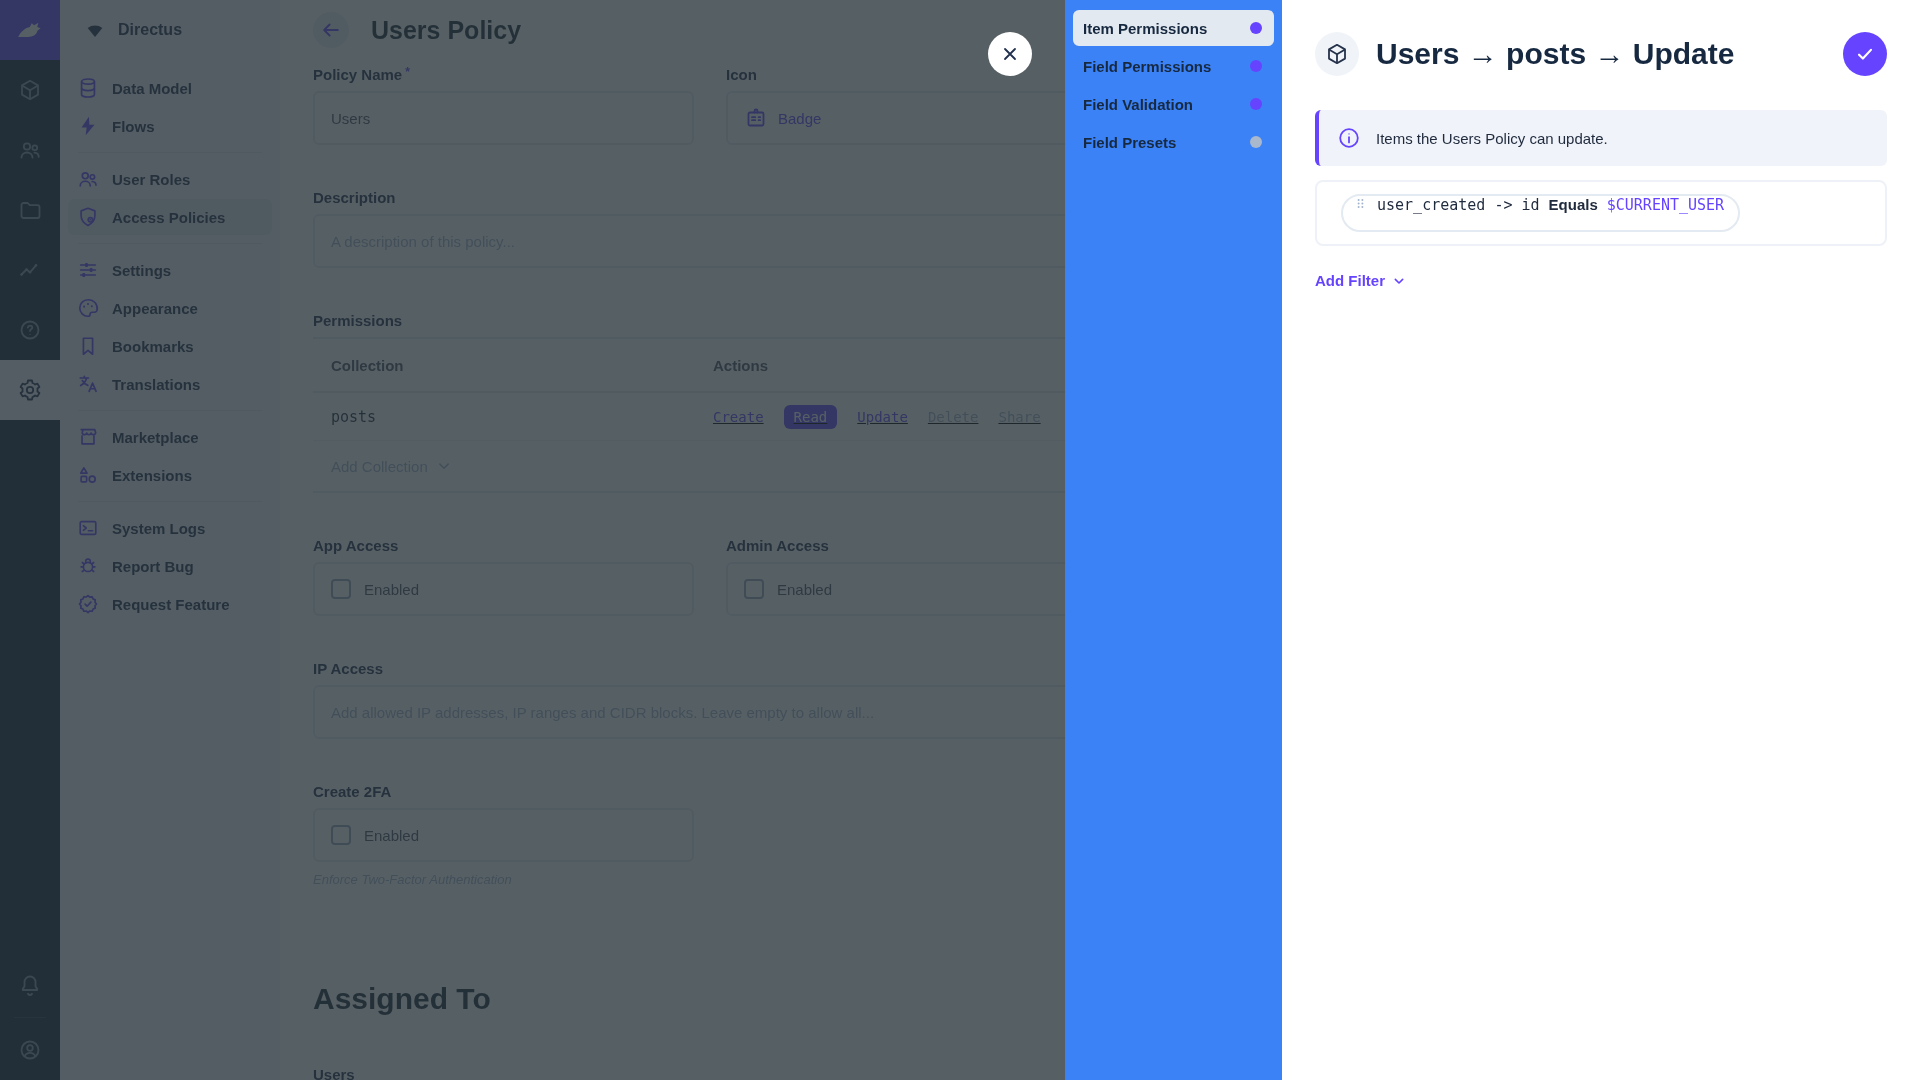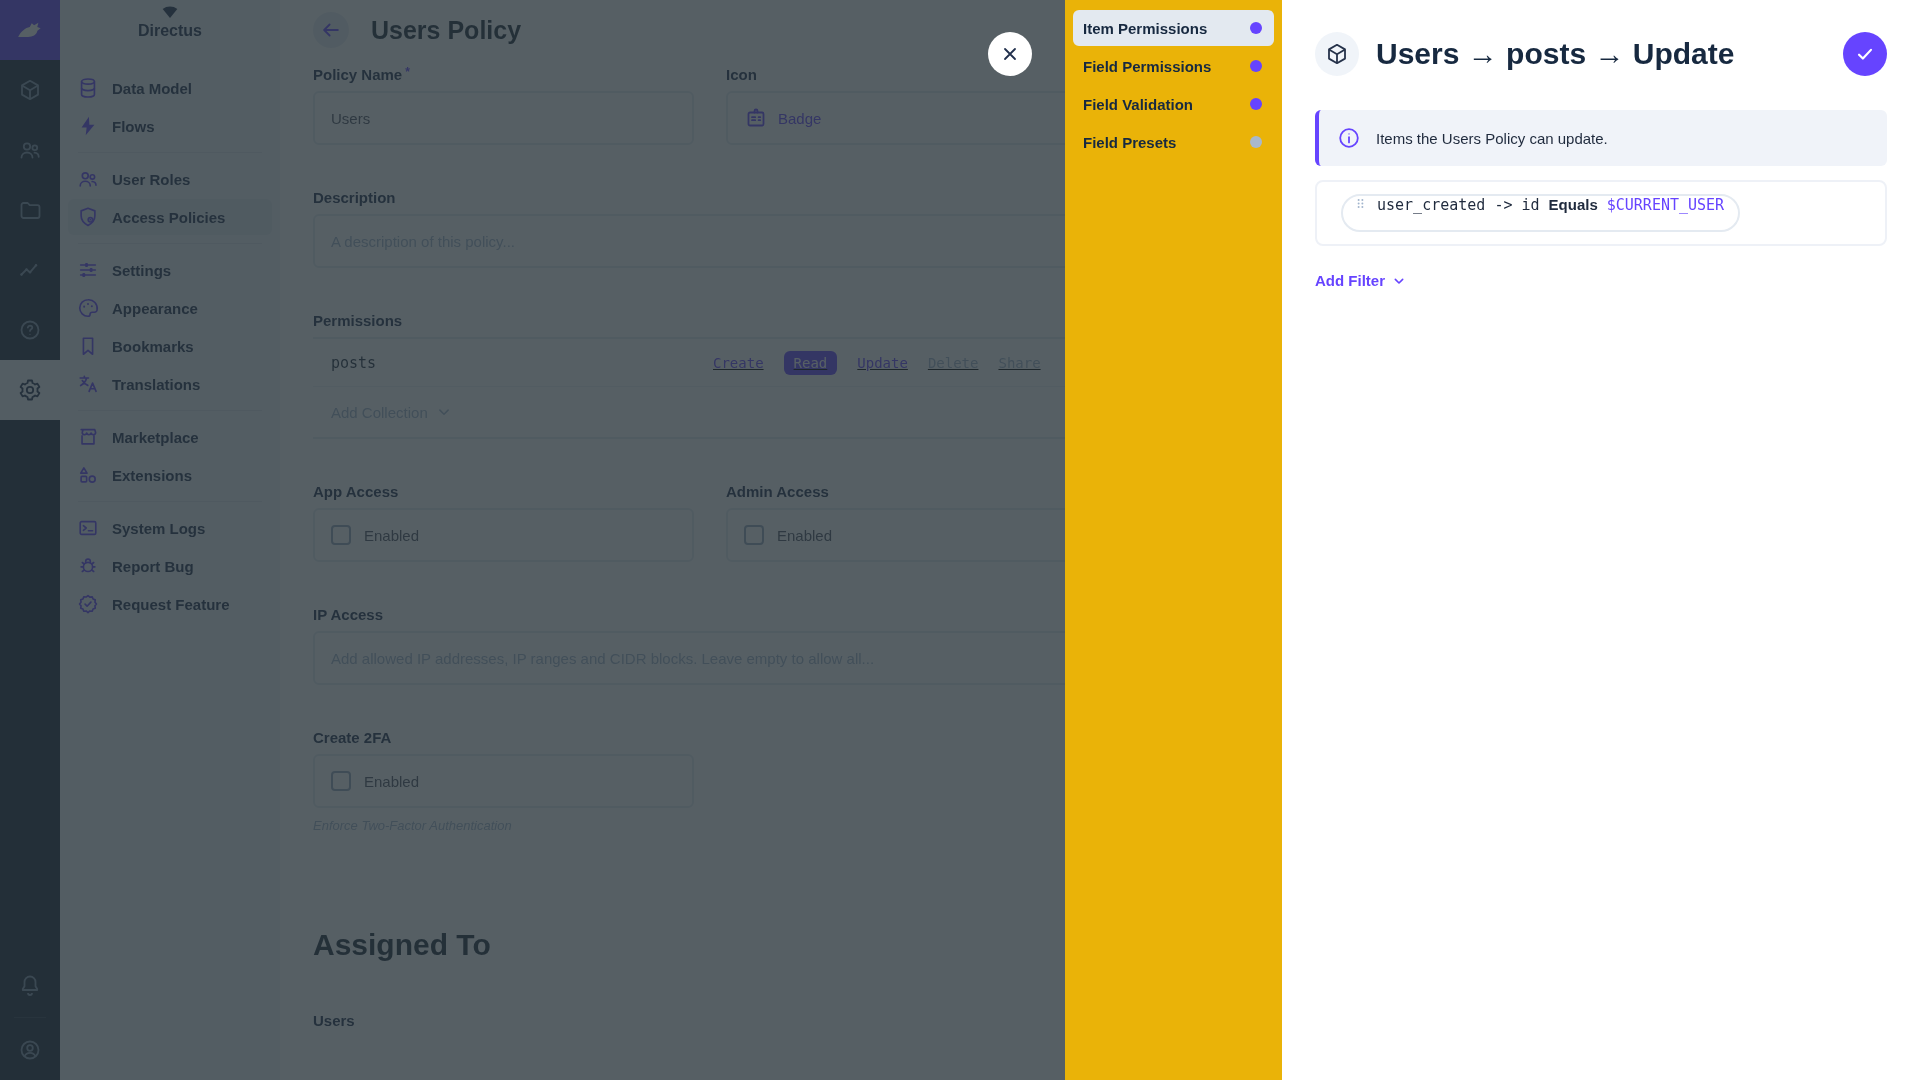--- a/index.html
+++ b/index.html
@@ -15,22 +15,22 @@
     align-items:center; justify-content:center; }
   .module-btn { width:60px; height:60px; display:flex; align-items:center;
     justify-content:center; color:#8296ac; cursor:pointer; }
   .module-btn.active { background:#f0f4f9; color:#21304d; }
   .module-spacer { flex:1; }
   .module-divider { width:32px; height:1px; background:#2e3d4f; margin:2px 0; }
 
   
   .nav { position:fixed; left:60px; top:0; width:220px; height:1080px;
     background:#f0f4f9; z-index:1; }
-  .nav-header { height:60px; display:flex; align-items:center; padding:0 24px;
-    color:#21304d;flex-direction:column; }
+  .nav-header { height:60px; display:flex; align-items:center; gap:12px; padding:0 24px;
+    color:#21304d; }
   .nav-header .name { font-size:16px; font-weight:700; color:#21304d; }
   .nav-list { padding:10px 8px 0 8px; }
   .nav-item { height:36px; margin-bottom:2px; border-radius:6px; display:flex;
     align-items:center; gap:13px; padding:0 9px; cursor:pointer; }
   .nav-item.active { background:#e4eaf1; }
   .nav-item .nav-icon { color:#6644ff; width:22px; height:22px; flex:none; }
   .nav-item .nav-label { font-size:15px; font-weight:600; color:#21304d; white-space:nowrap; }
   .nav-divider { height:1px; background:#dde5ee; margin:8px 10px; }
 
   
@@ -80,21 +80,21 @@
   .users-label { margin-top:50px; font-size:15px; font-weight:600; color:#21304d; }
 
   
   .overlay { position:fixed; inset:0; background:rgba(38,50,56,0.78); z-index:10; }
 
   
   .close-btn { position:fixed; left:988px; top:32px; width:44px; height:44px;
     border-radius:50%; background:#fff; color:#21304d; display:flex; align-items:center;
     justify-content:center; z-index:30; cursor:pointer; }
   .drawer { position:fixed; left:1065px; top:0; right:0; bottom:0; display:flex; z-index:20; }
-  .drawer-nav { width:217px; background:#eab308; padding:10px 8px; flex:none; }
+  .drawer-nav { width:217px; background:#3b82f6; padding:10px 8px; flex:none; }
   .dnav-item { height:36px; margin-bottom:2px; border-radius:6px; display:flex;
     align-items:center; justify-content:space-between; padding:0 12px 0 10px; cursor:pointer; }
   .dnav-item.active { background:#e3e9f0; }
   .dnav-label { font-size:15px; font-weight:600; color:#172940; }
   .dot { width:12px; height:12px; border-radius:50%; flex:none; }
 
   .drawer-main { flex:1; background:#fff; padding:0 33px; }
   .drawer-header { margin-top:32px; height:44px; display:flex; align-items:center; }
   .drawer-icon-circle { width:44px; height:44px; border-radius:50%; background:#f0f4f9;
     color:#25324a; display:flex; align-items:center; justify-content:center; margin-right:17px; }
@@ -390,20 +390,24 @@
         <span>Description</span>
       </div>
       <div class="input">
         <span class="ph">A description of this policy...</span>
       </div>
     </div>
 
     <div class="span2">
       <div class="section-label">Permissions</div>
       <div class="perm-table">
+        <div class="perm-row perm-head">
+          <div class="cell-collection">Collection</div>
+          <div>Actions</div>
+        </div>
         <div class="perm-row perm-data">
           <div class="cell-collection mono">posts</div>
           <div class="actions-cell">
             <span class="act-on">Create</span>
             <span class="act-selected">Read</span>
             <span class="act-on">Update</span>
             <span class="act-off">Delete</span>
             <span class="act-off">Share</span>
           </div>
         </div>

